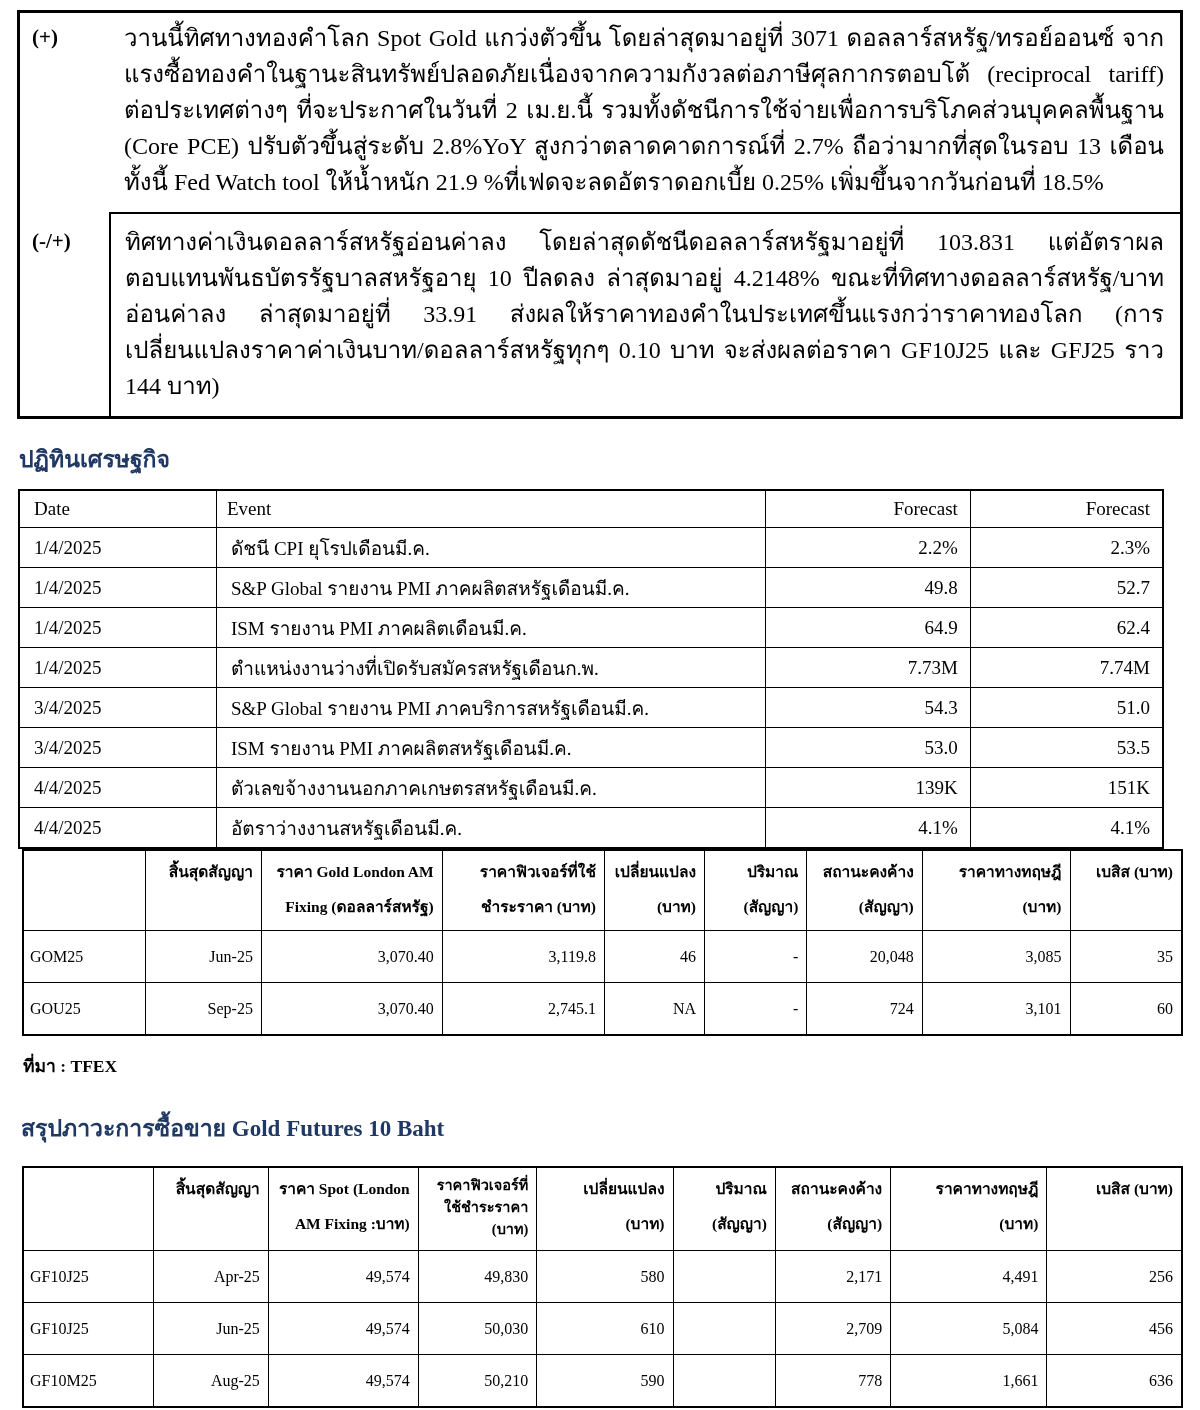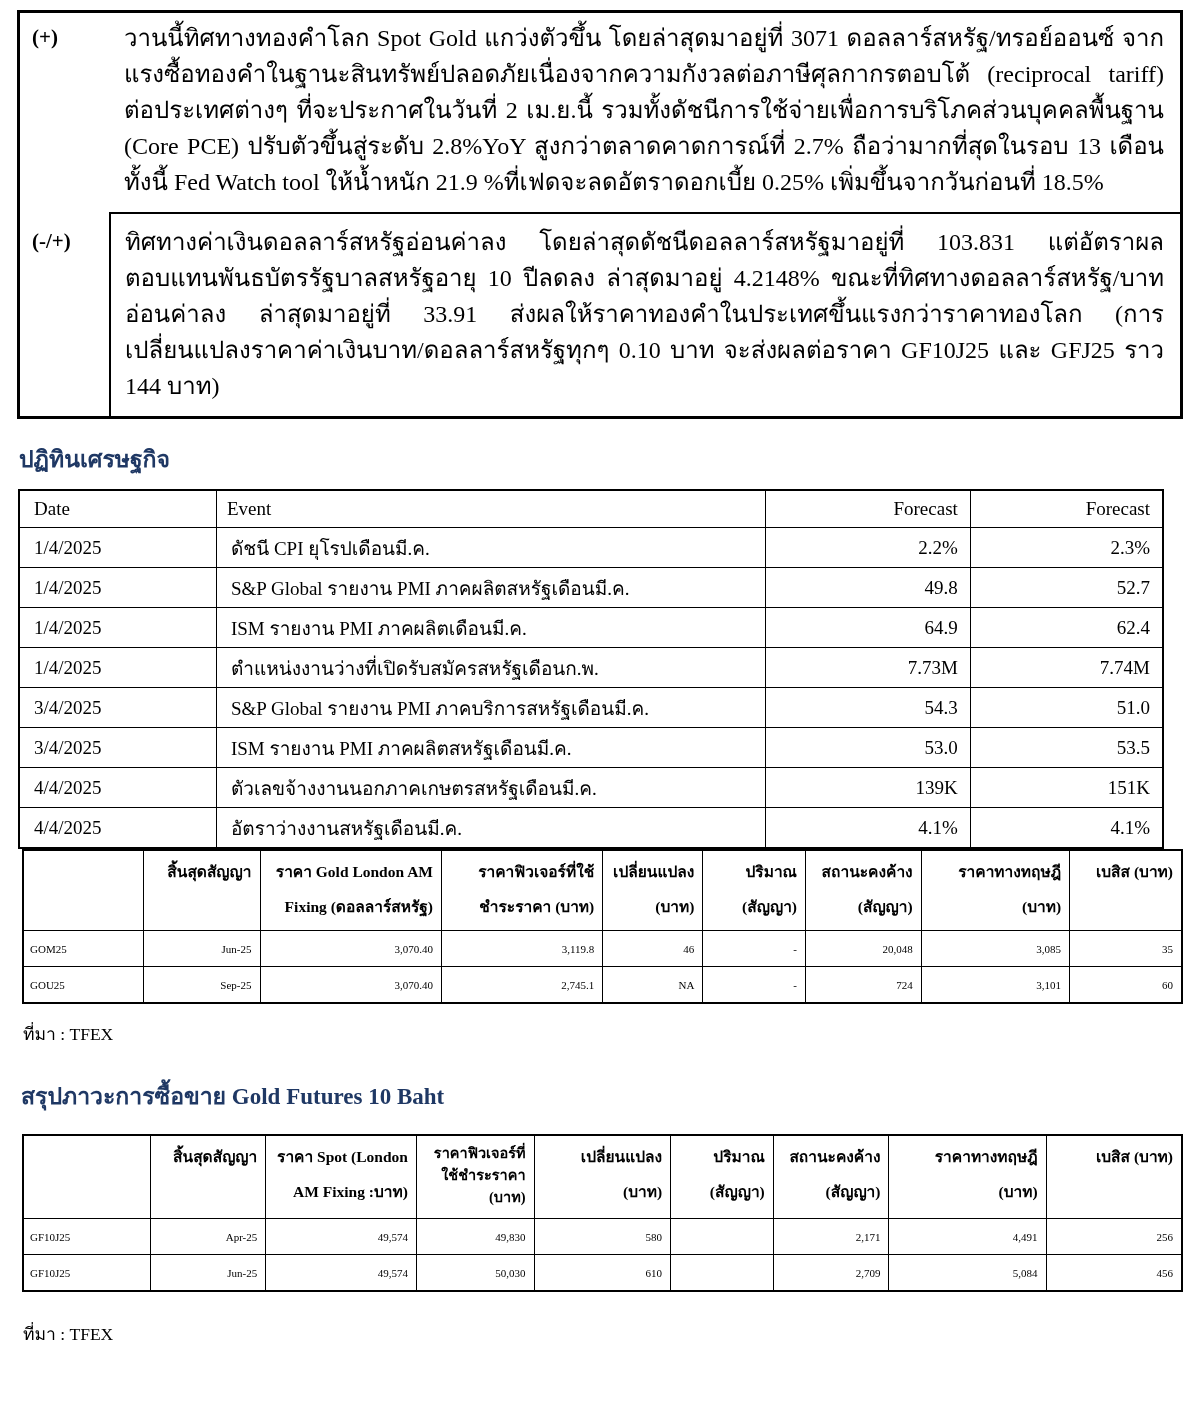--- a/index.html
+++ b/index.html
@@ -41,21 +41,21 @@
 
   
   table.fut{border-collapse:collapse;border:2.5px solid #000;table-layout:fixed;margin-left:5px;}
   .fut th,.fut td{border:1.5px solid #000;overflow:hidden;}
   .fut thead th{
     font-weight:bold;vertical-align:top;text-align:right;
     white-space:pre-line;font-size:15.5px;line-height:35px;
     padding:3px 8px 4px 4px;height:72px;
   }
   .fut thead th.tight{line-height:22px;font-size:14.5px;padding-top:6px;}
-  .fut tbody td{height:27px;font-size:11px;text-align:right;padding:4px 8px;}
+  .fut tbody td{height:27px;font-size:16px;text-align:right;padding:12px 8px;}
   .fut tbody td:first-child{text-align:left;padding-left:6px;}
   
   #gold-online-table th:nth-child(1){width:118px;}
   #gold-online-table th:nth-child(2){width:112px;}
   #gold-online-table th:nth-child(3){width:185px;}
   #gold-online-table th:nth-child(4){width:165px;}
   #gold-online-table th:nth-child(5){width:88px;}
   #gold-online-table th:nth-child(6){width:95px;}
   #gold-online-table th:nth-child(7){width:110px;}
   #gold-online-table th:nth-child(8){width:150px;}
@@ -64,21 +64,21 @@
   #gold-10baht-table th:nth-child(1){width:125px;}
   #gold-10baht-table th:nth-child(2){width:111px;}
   #gold-10baht-table th:nth-child(3){width:150px;}
   #gold-10baht-table th:nth-child(4){width:115px;}
   #gold-10baht-table th:nth-child(5){width:130px;}
   #gold-10baht-table th:nth-child(6){width:95px;}
   #gold-10baht-table th:nth-child(7){width:110px;}
   #gold-10baht-table th:nth-child(8){width:160px;}
   #gold-10baht-table th:nth-child(9){width:135px;}
 
-  .source{font-size:17.5px;font-weight:normal;margin:16px 0 0 6px;}
+  .source{font-size:17.5px;font-weight:bold;margin:16px 0 0 6px;}
   #source-10baht{margin-top:28px;}
 </style>
 </head>
 <body>
 
 <div class="page">
 
   <table class="brief">
     <tbody>
       <tr class="r1">
@@ -239,17 +239,28 @@
           <td>GF10J25</td>
           <td>Jun-25</td>
           <td>49,574</td>
           <td>50,030</td>
           <td>610</td>
           <td></td>
           <td>2,709</td>
           <td>5,084</td>
           <td>456</td>
         </tr>
+        <tr>
+          <td>GF10M25</td>
+          <td>Aug-25</td>
+          <td>49,574</td>
+          <td>50,210</td>
+          <td>590</td>
+          <td></td>
+          <td>778</td>
+          <td>1,661</td>
+          <td>636</td>
+        </tr>
       </tbody>
   </table>
   <div class="source" id="source-10baht">ที่มา : TFEX</div>
 
 </div>
 
 </body></html>

